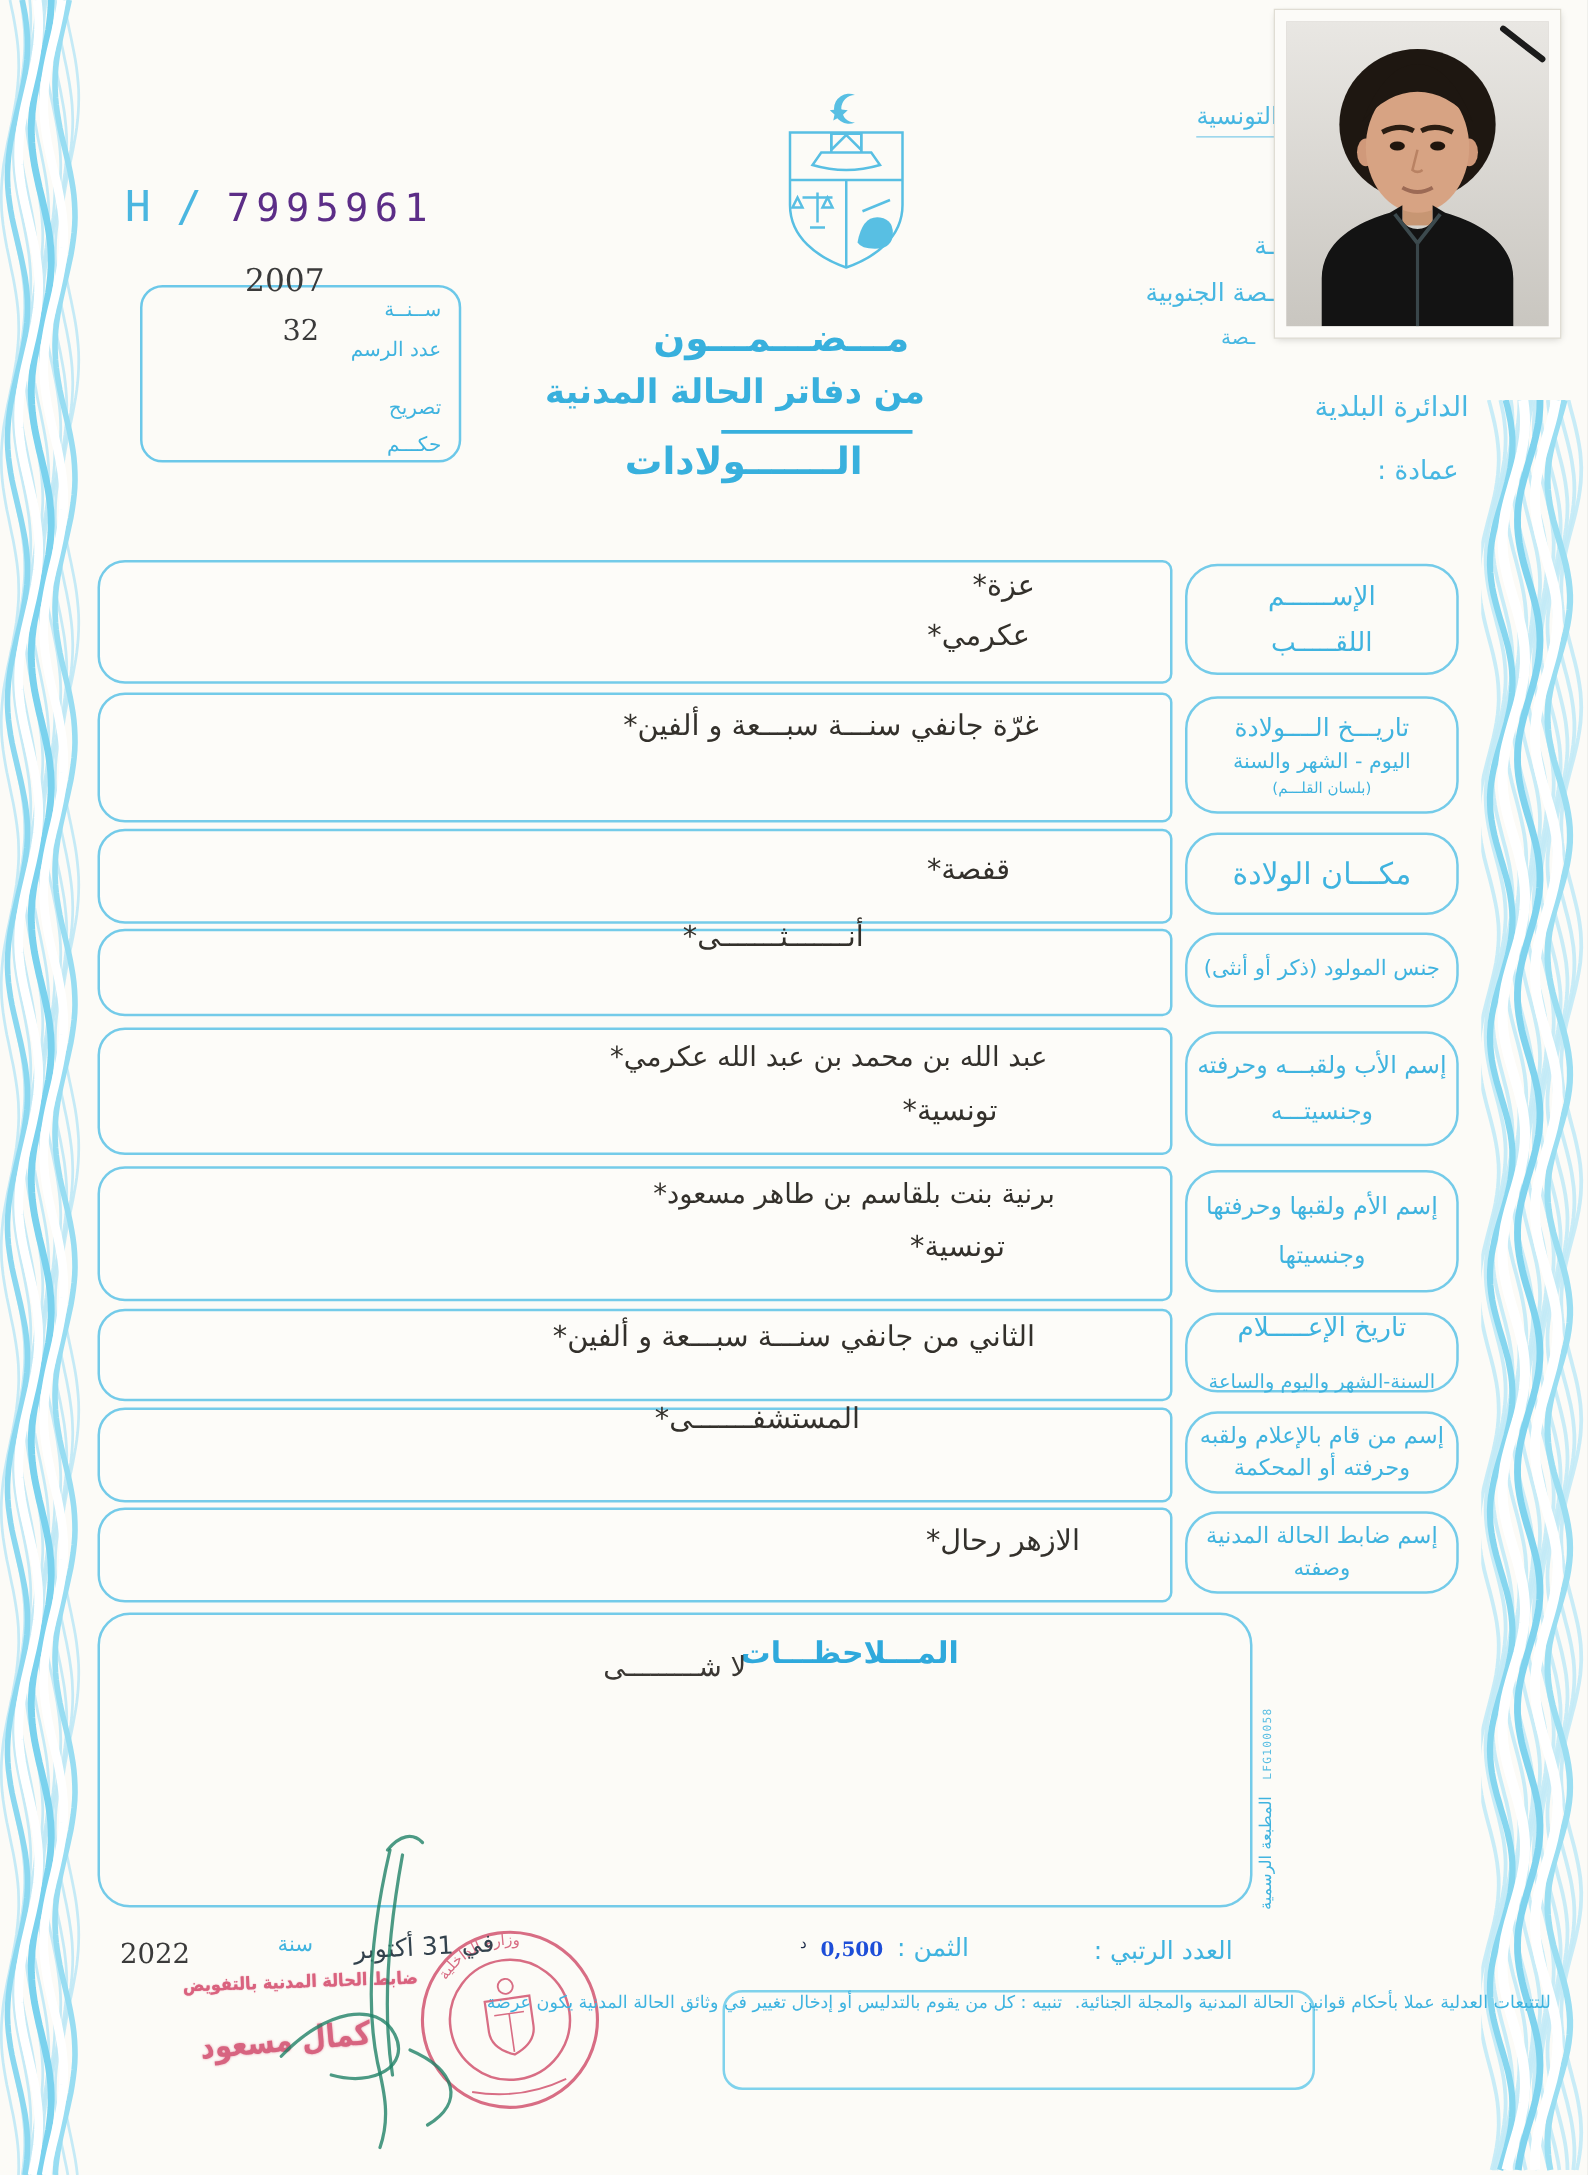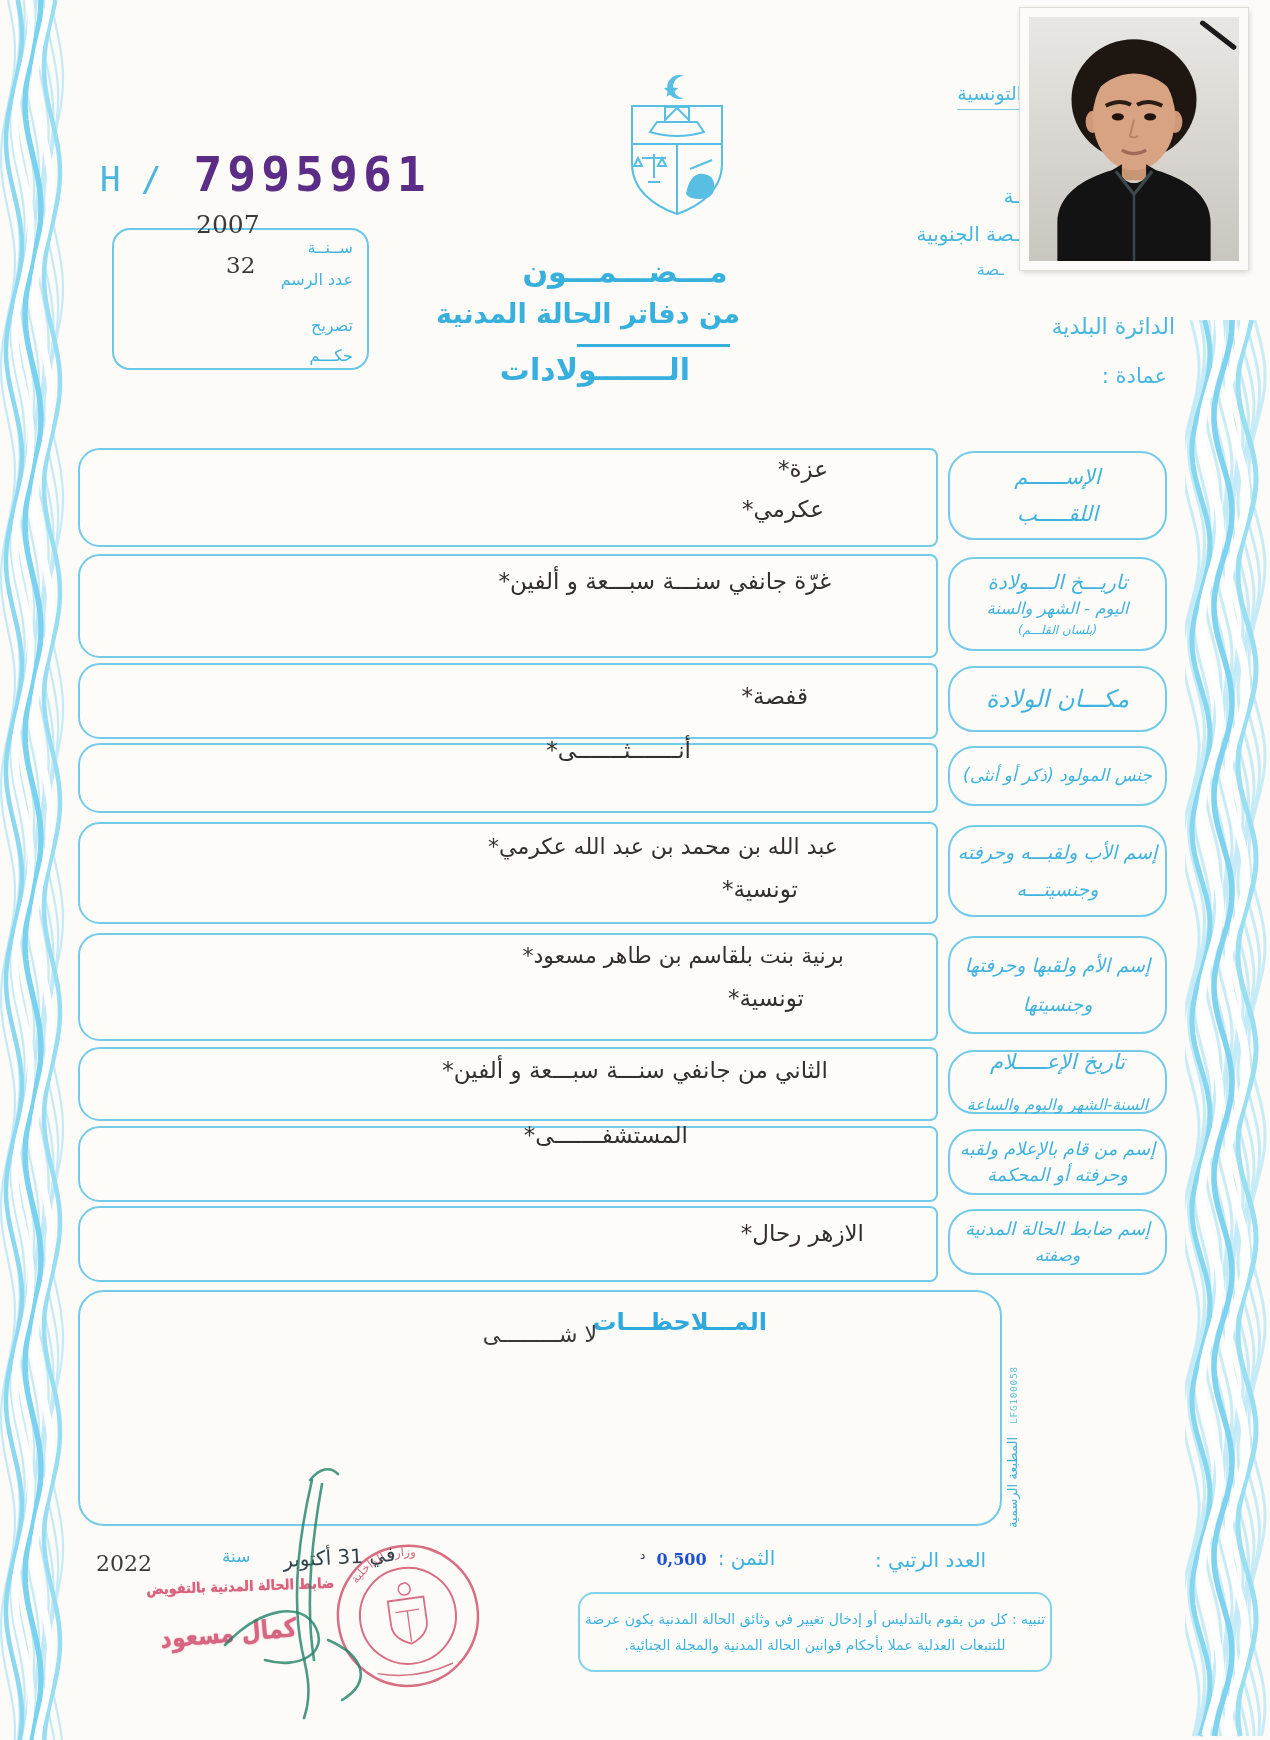--- a/index.html
+++ b/index.html
@@ -2,53 +2,53 @@
 <html><head>
 <meta charset="utf-8">
 <style>
   html,body{margin:0;padding:0;background:#e8e8e4;}
   .page{position:relative;width:1270px;height:1740px;margin:0 auto;background:#fcfbf7;
         overflow:hidden;font-family:"DejaVu Sans",sans-serif;}
   .abs{position:absolute;}
   
   .serial{direction:ltr;white-space:nowrap;}
   .serial-h{color:#4ab6e0;font-size:34px;font-family:"DejaVu Sans Mono",monospace;}
-  .serial-num{color:#5c2d87;font-size:48px;font-weight:bold;font-family:"DejaVu Sans Mono",monospace;
-              letter-spacing:5px;margin-left:32px;}
+  .serial-num{color:#5c2d87;font-size:31px;font-weight:normal;font-family:"DejaVu Sans Mono",monospace;
+              letter-spacing:5px;margin-left:20px;}
   
   .regbox{border:2px solid #6cc8e9;border-radius:18px;}
   .reglab{position:absolute;right:14px;color:#3fb3df;font-size:16px;direction:rtl;white-space:nowrap;}
   .regval{font-family:"DejaVu Serif",serif;color:#3a3a3a;}
   
   .title{color:#38b0dd;font-weight:bold;text-align:center;direction:rtl;white-space:nowrap;}
   .frag{direction:rtl;color:#47b7e2;white-space:nowrap;text-align:left;}
   
   .row{position:absolute;left:0;width:1270px;}
   .cbox{position:absolute;left:78px;width:856px;height:100%;border:2px solid #74cbe9;
         border-radius:22px 8px 8px 22px;background:rgba(255,255,255,.25);}
   .lbox{position:absolute;left:948px;width:215px;top:3px;bottom:3px;border:2px solid #74cbe9;
         border-radius:26px;display:flex;flex-direction:column;justify-content:space-evenly;
         align-items:center;text-align:center;}
-  .lab{color:#3fb3df;font-size:19px;direction:rtl;white-space:nowrap;line-height:1.25;font-style:italic;}
+  .lab{color:#3fb3df;font-size:19px;direction:rtl;white-space:nowrap;line-height:1.25;}
   .lab-lg{font-size:24px;}
   .lab-sm{font-size:16.5px;}
   .val{position:absolute;direction:rtl;white-space:nowrap;color:#33302b;font-size:23px;}
   
   .notesbox{border:2.5px solid #74cbe9;border-radius:26px;}
   .notes-label{color:#2fa9dc;font-weight:bold;font-size:24px;letter-spacing:1px;direction:rtl;}
   .notes-val{color:#3a3733;font-size:22px;direction:rtl;text-align:right;}
   .press{transform:rotate(-90deg);transform-origin:0 0;white-space:nowrap;direction:rtl;color:#3fb3df;}
   .press-name{font-size:13px;}
   .press-code{font-size:9px;letter-spacing:1px;color:#57bde2;margin-left:8px;font-family:"DejaVu Sans Mono",monospace;}
   
   .foot-blue{color:#3fb3df;font-size:20px;direction:rtl;white-space:nowrap;}
   .price-val{color:#1d4ed8;font-weight:bold;font-size:16px;font-family:"DejaVu Serif",serif;margin:0 6px;}
   .price-unit{color:#1c2b4a;font-size:12px;vertical-align:super;}
   .hand-date{color:#33424d;font-size:20px;direction:rtl;white-space:nowrap;transform:rotate(-3deg);}
-  .warnbox{border:2px solid #7fd2ec;border-radius:16px;display:flex;flex-direction:column;
+  .warnbox{border:2px solid #7fd2ec;border-radius:16px;display:flex;flex-direction:row;
            justify-content:center;gap:10px;}
   .warn-line{color:#3db3e0;font-size:14px;text-align:center;direction:rtl;white-space:nowrap;}
   .red-title{color:#d4486a;font-size:14px;font-weight:bold;letter-spacing:.5px;white-space:nowrap;
              transform:rotate(-2deg) scaleX(.92);opacity:.85;direction:rtl;text-shadow:0 0 1px #d4486a;}
   .red-name{color:#cf3f63;font-size:26px;font-weight:bold;white-space:nowrap;direction:rtl;
             transform:rotate(-5deg) scaleX(.85);opacity:.8;text-shadow:0 0 2px rgba(207,63,99,.7);}
   
   .photo{border:9px solid #fcfbf8;box-shadow:0 0 0 1px #e0ddd4,1px 2px 6px rgba(0,0,0,.18);
          background:#d8d5d0;z-index:5;}
 </style>

